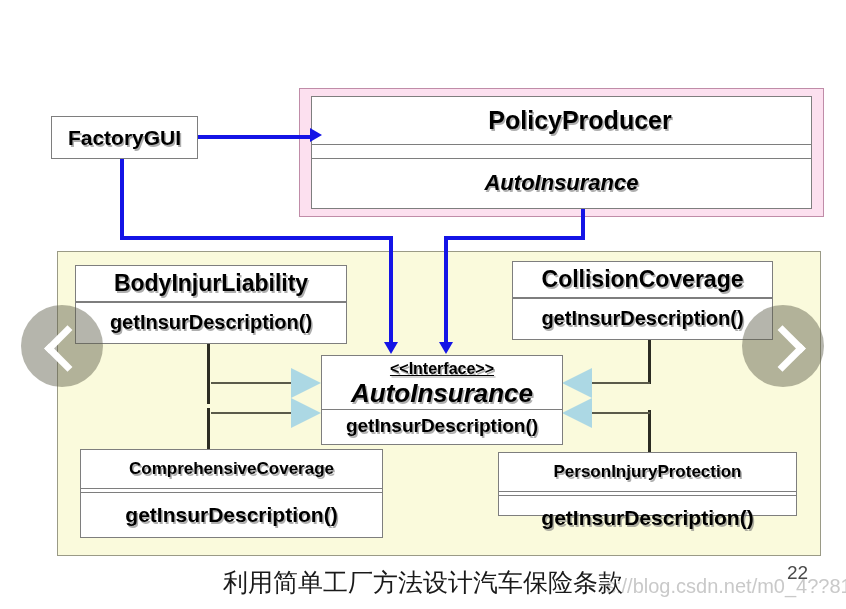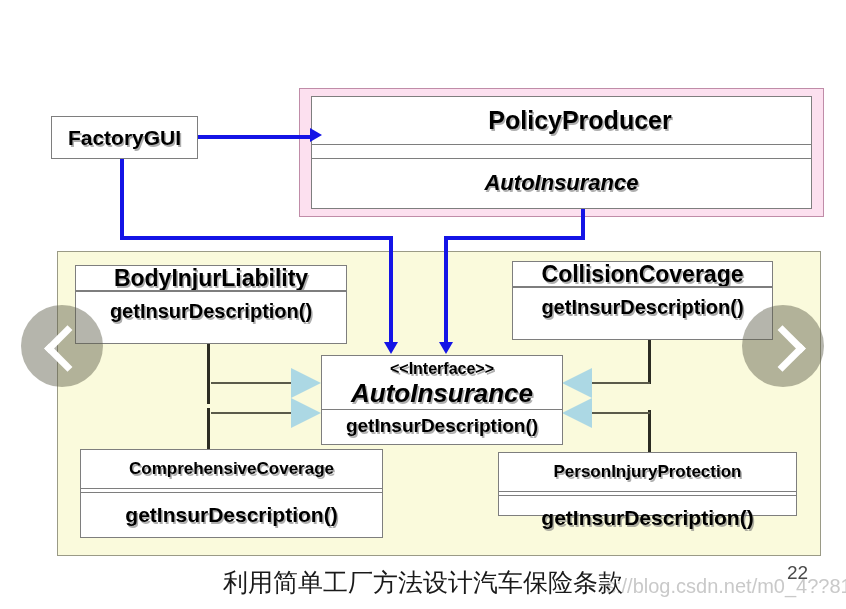--- a/index.html
+++ b/index.html
@@ -110,34 +110,35 @@
     left: 321px;
     top: 355px;
     width: 242px;
     height: 90px;
     z-index: 8;
   }
   #box-interface .r-stereo {
     height: 22px;
     font-size: 16px;
     padding-top: 3px;
+    text-decoration: underline;
   }
   #box-interface .r-iname {
     height: 31px;
     font-size: 26px;
     font-style: italic;
   }
   #box-interface .r-meth { height: 33px; font-size: 19px; }
 
   
   #box-bodyinjur { left: 75px; top: 265px; width: 272px; height: 79px; }
   #box-collision { left: 512px; top: 261px; width: 261px; height: 79px; }
   #box-comprehensive { left: 80px; top: 449px; width: 303px; height: 89px; }
   #box-personinjury { left: 498px; top: 452px; width: 299px; height: 64px; }
-  .concrete .r-name { height: 24px; font-size: 23px; }
+  .concrete .r-name { height: 35px; font-size: 23px; }
   .concrete .r-meth { height: 38px; font-size: 20px; }
   #box-comprehensive .r-name,
   #box-personinjury .r-name { height: 38px; font-size: 17px; }
   #box-comprehensive .r-meth,
   #box-personinjury .r-meth { height: 44px; font-size: 21px; }
 
   
   .blue {
     position: absolute;
     background: #1414E6;

